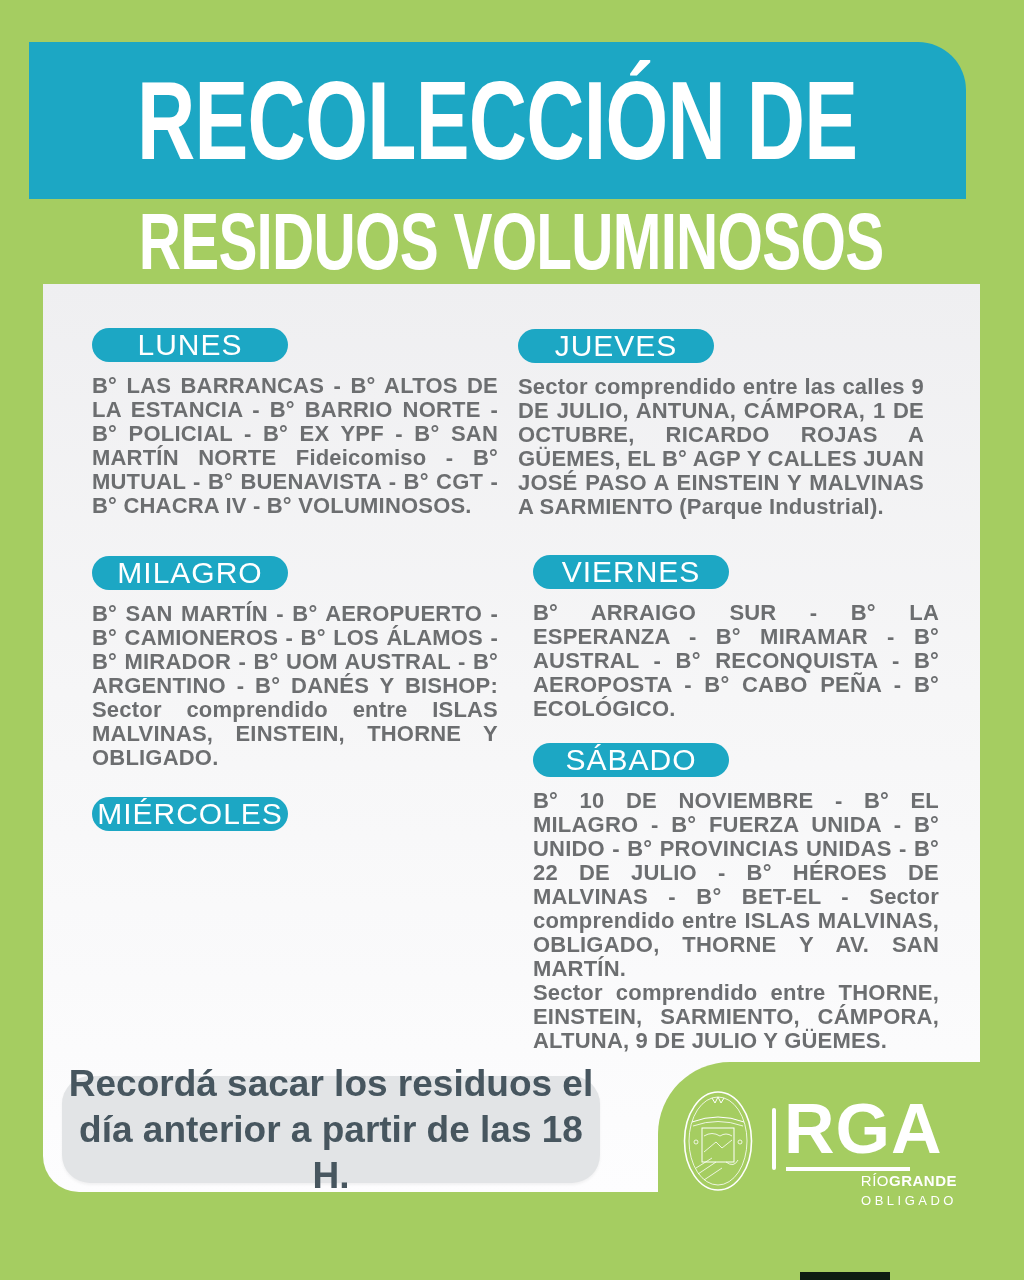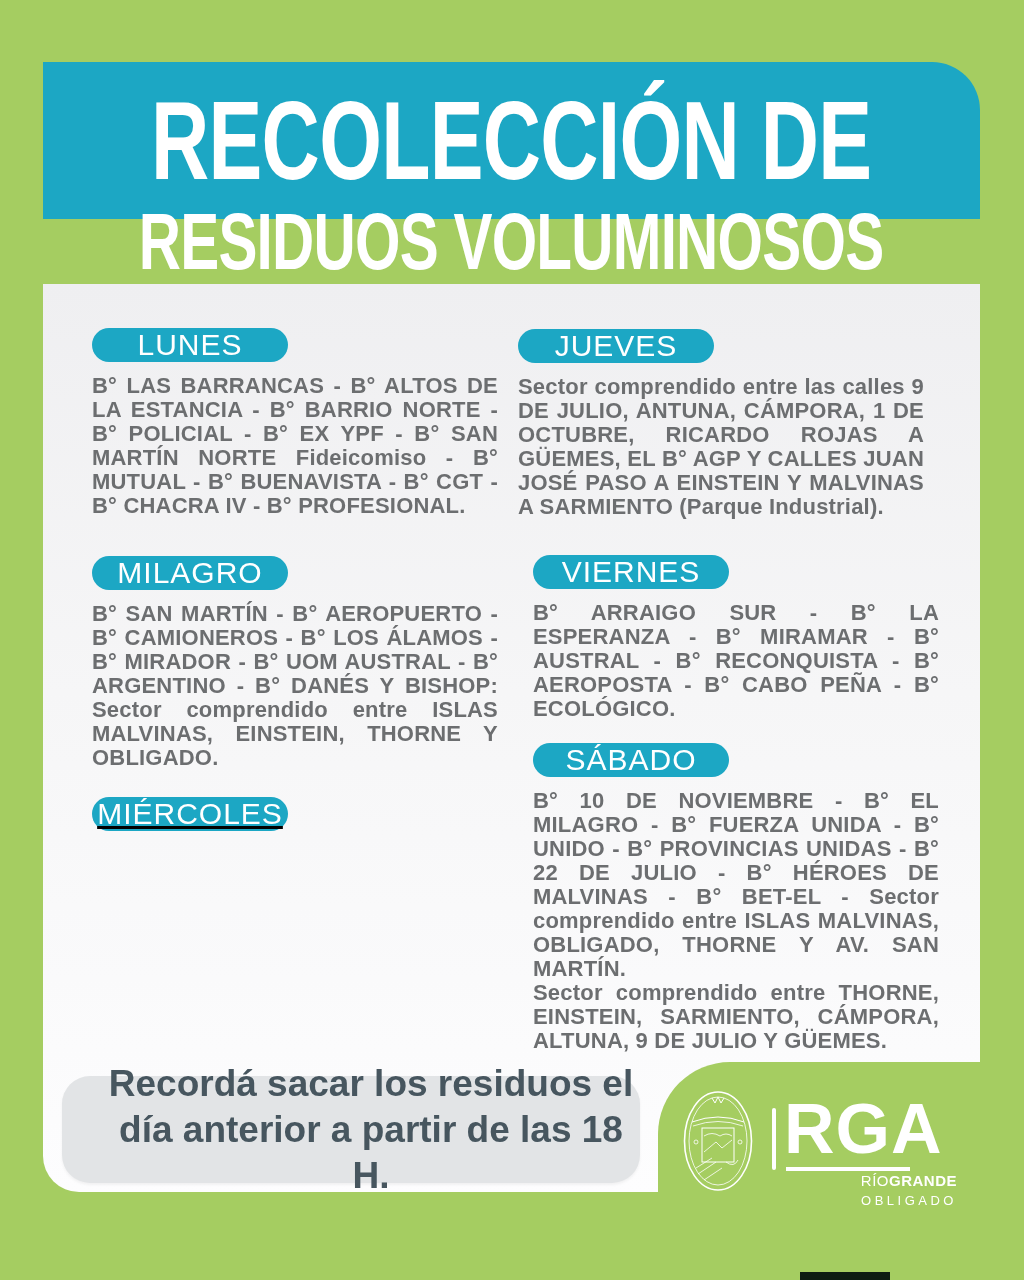--- a/index.html
+++ b/index.html
@@ -3,24 +3,24 @@
 <meta charset="utf-8">
 <style>
   html,body{margin:0;padding:0;}
   body{
     width:1024px;height:1280px;position:relative;overflow:hidden;
     background:var(--green,#a5cd61);
     font-family:"Liberation Sans",sans-serif;
   }
   
   .header-band{
-    position:absolute;left:43px;top:42px;width:937px;height:157px;
+    position:absolute;left:29px;top:42px;width:937px;height:157px;
     background:var(--teal,#1ca7c4);
     border-radius:0 48px 0 0;
-    display:flex;align-items:center;justify-content:center;margin-top:20px;
+    display:flex;align-items:center;justify-content:center;
   }
   .header-band .title{
     color:#fff;font-size:112px;font-weight:800;letter-spacing:-1px;
     transform:scaleX(0.72);transform-origin:center;white-space:nowrap;
   }
   .subtitle-wrap{
     position:absolute;left:43px;top:201px;width:937px;height:82px;
     display:flex;align-items:center;justify-content:center;
   }
   .subtitle-wrap .subtitle{
@@ -42,32 +42,31 @@
     display:flex;align-items:center;justify-content:center;
   }
   .day-body{
     margin-top:12px;
     color:var(--day_text,#6c6e70);
     font-size:22px;line-height:24px;font-weight:700;letter-spacing:0.2px;
     text-align:justify;white-space:pre-line;
   }
   .sec-lunes{left:92px;top:328px;}
   .sec-martes{left:92px;top:556px;}
-  .sec-miercoles{left:92px;top:797px;text-decoration:underline;}
+  .sec-miercoles{left:92px;top:797px;}
   .sec-jueves{left:518px;top:329px;}
   .sec-viernes{left:533px;top:555px;}
   .sec-sabado{left:533px;top:743px;}
   
   .footer-box{
     position:absolute;left:62px;top:1076px;width:538px;height:107px;
     background:var(--footer_bg,#e2e4e6);
     border-radius:28px;
     display:flex;align-items:center;justify-content:center;
     box-shadow:0 2px 3px rgba(0,0,0,0.05);
-    padding-left:40px;
   }
   .footer-box .reminder{
     color:var(--footer_text,#47565f);
     font-size:37px;line-height:46px;font-weight:700;
     text-align:center;white-space:pre-line;
   }
   
   .logo-area{
     position:absolute;left:658px;top:1062px;width:366px;height:218px;
     background:var(--green,#a5cd61);
@@ -108,21 +107,21 @@
   <span class="title">RECOLECCIÓN DE</span>
 </div>
 <div class="subtitle-wrap">
   <span class="subtitle">RESIDUOS VOLUMINOSOS</span>
 </div>
 
 <div class="card"></div>
 
 <div class="day-section sec-lunes">
   <div class="day-pill">LUNES</div>
-  <div class="day-body">B° LAS BARRANCAS - B° ALTOS DE LA ESTANCIA - B° BARRIO NORTE - B° POLICIAL - B° EX YPF - B° SAN MARTÍN NORTE Fideicomiso - B° MUTUAL - B° BUENAVISTA - B° CGT - B° CHACRA IV - B° PROFESIONAL.</div>
+  <div class="day-body">B° LAS BARRANCAS - B° ALTOS DE LA ESTANCIA - B° BARRIO NORTE - B° POLICIAL - B° EX YPF - B° SAN MARTÍN NORTE Fideicomiso - B° MUTUAL - B° BUENAVISTA - B° CGT - B° CHACRA IV - B° VOLUMINOSOS.</div>
 </div>
 <div class="day-section sec-martes">
   <div class="day-pill">MILAGRO</div>
   <div class="day-body">B° SAN MARTÍN - B° AEROPUERTO - B° CAMIONEROS - B° LOS ÁLAMOS - B° MIRADOR - B° UOM AUSTRAL - B° ARGENTINO - B° DANÉS Y BISHOP: Sector comprendido entre ISLAS MALVINAS, EINSTEIN, THORNE Y OBLIGADO.</div>
 </div>
 <div class="day-section sec-miercoles">
   <div class="day-pill">MIÉRCOLES</div>
 </div>
 
 <div class="day-section sec-jueves">

